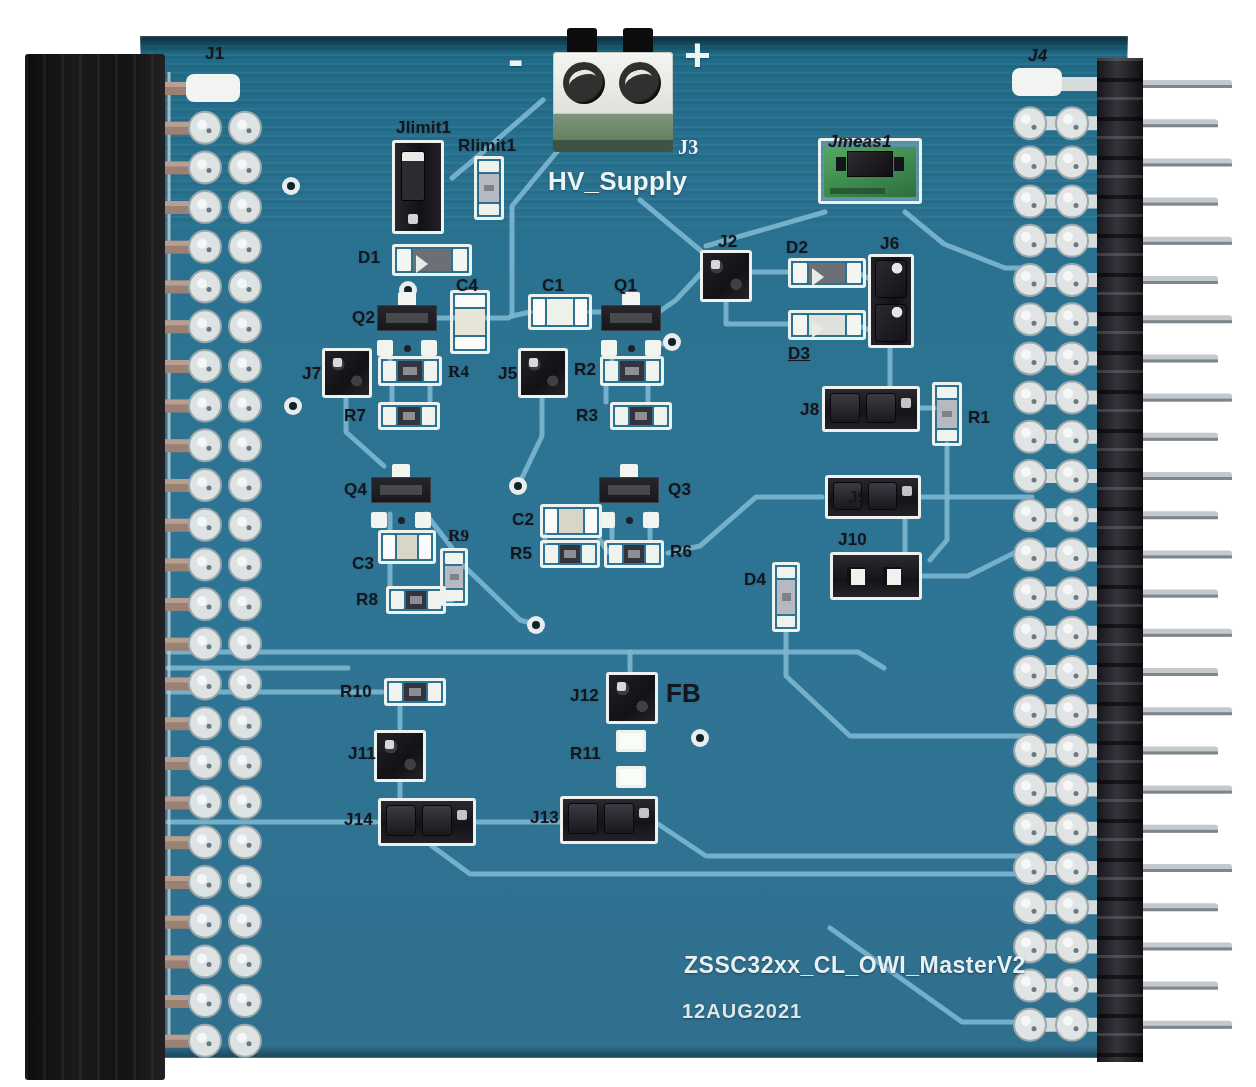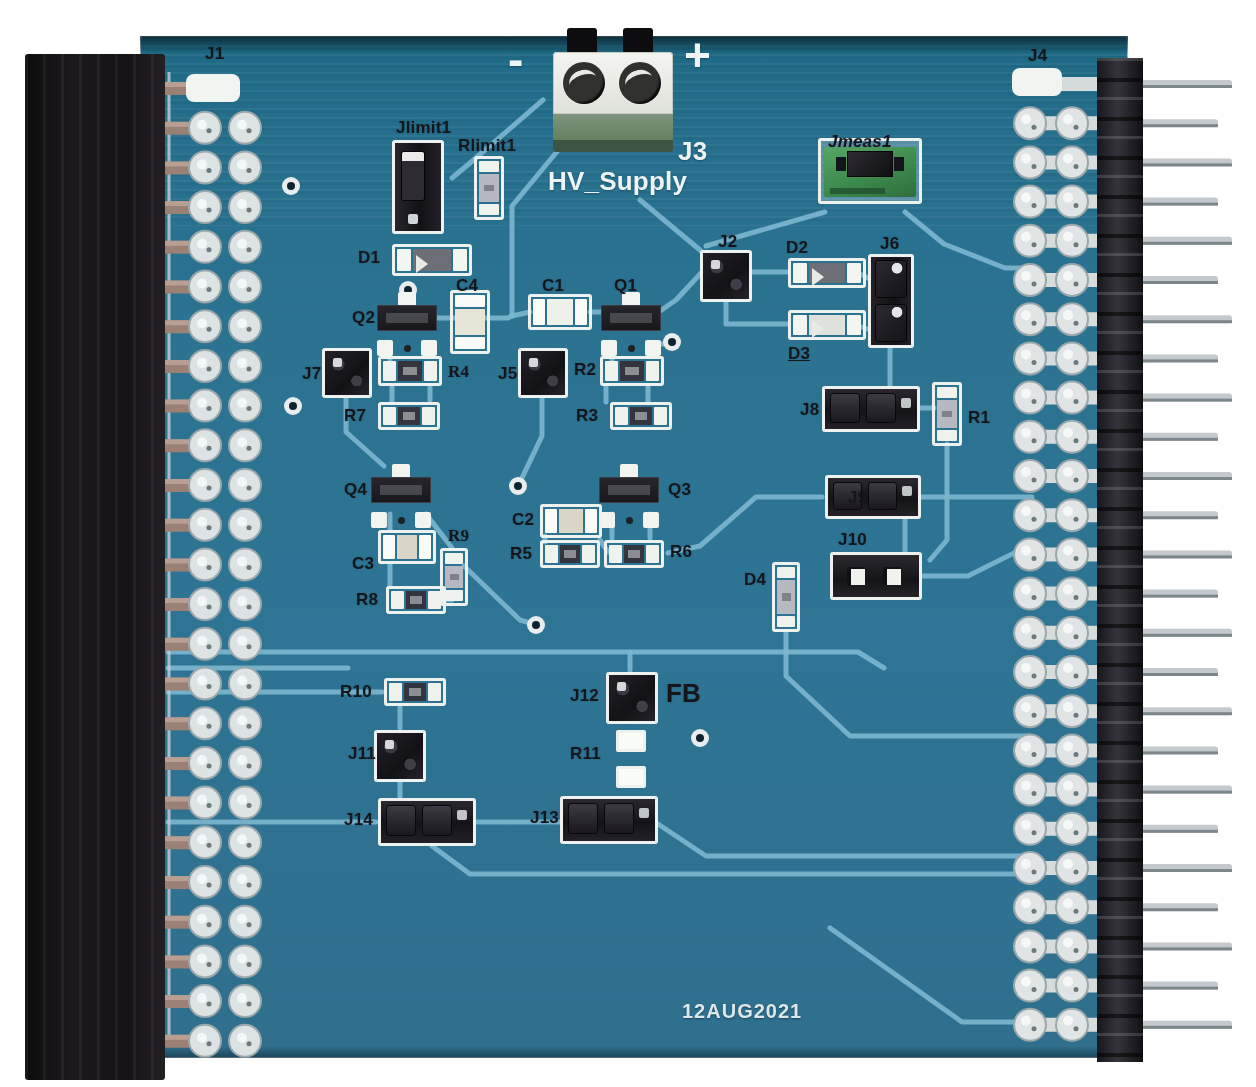--- a/index.html
+++ b/index.html
@@ -830,34 +830,34 @@
           <circle cx="700" cy="738" r="9" fill="#e8ecec"></circle>
           <circle cx="700" cy="738" r="4" fill="#10222c"></circle>
         </g>
       </g>
   </svg>
 
   <div class="conn-left"></div>
   <div class="hdr-right"></div>
 
   <span class="lbl" style="left:205px;top:44px;">J1</span>
-  <span class="lbl" style="left:1028px;top:46px;">J4</span>
+  <span class="lbl" style="left:1028px;top:46px;font-style:italic;">J4</span>
 
   <div class="cmp term" style="left:553px;top:52px;">
     <span class="slot" style="left:14px;"></span>
     <span class="slot" style="left:70px;"></span>
     <div class="top"></div>
     <span class="screw" style="left:10px;"></span>
     <span class="screw" style="left:66px;"></span>
     <div class="green"></div>
     <div class="dark"></div>
   </div>
   <span class="lbl w sign" style="left:508px;top:36px;">-</span>
   <span class="lbl w sign" style="left:684px;top:32px;">+</span>
-  <span class="lbl w" style="left:678px;top:136px;font-size:26px;">J3</span>
+  <span class="lbl w" style="left:678px;top:136px;font-size:20px;font-family:Liberation Serif, serif;">J3</span>
   <span class="lbl w" style="left:548px;top:166px;font-size:26px;">HV_Supply</span>
 
   <div class="cmp silkbox jmp2v" style="left:392px;top:140px;width:52px;height:94px;"></div>
   <span class="lbl" style="left:396px;top:118px;">Jlimit1</span>
   <div class="cmp silkbox resv" style="left:474px;top:156px;width:30px;height:64px;">
       <i></i>
       <b></b>
       <i></i>
     </div>
   <span class="lbl" style="left:458px;top:136px;">Rlimit1</span>
@@ -1081,15 +1081,16 @@
   <div class="cmp silkbox jmp3h" style="left:378px;top:798px;width:98px;height:48px;">
       <span class="glint"></span>
     </div>
   <span class="lbl" style="left:344px;top:810px;">J14</span>
 
   <div class="cmp silkbox jmp3h" style="left:560px;top:796px;width:98px;height:48px;">
       <span class="glint"></span>
     </div>
   <span class="lbl" style="left:530px;top:808px;">J13</span>
 
+  <span class="title" style="left:684px;top:952px;">ZSSC32xx_CL_OWI_MasterV2</span>
   <span class="date" style="left:682px;top:1000px;text-align:right;">12AUG2021</span>
 
 </div>
 
 </body></html>

